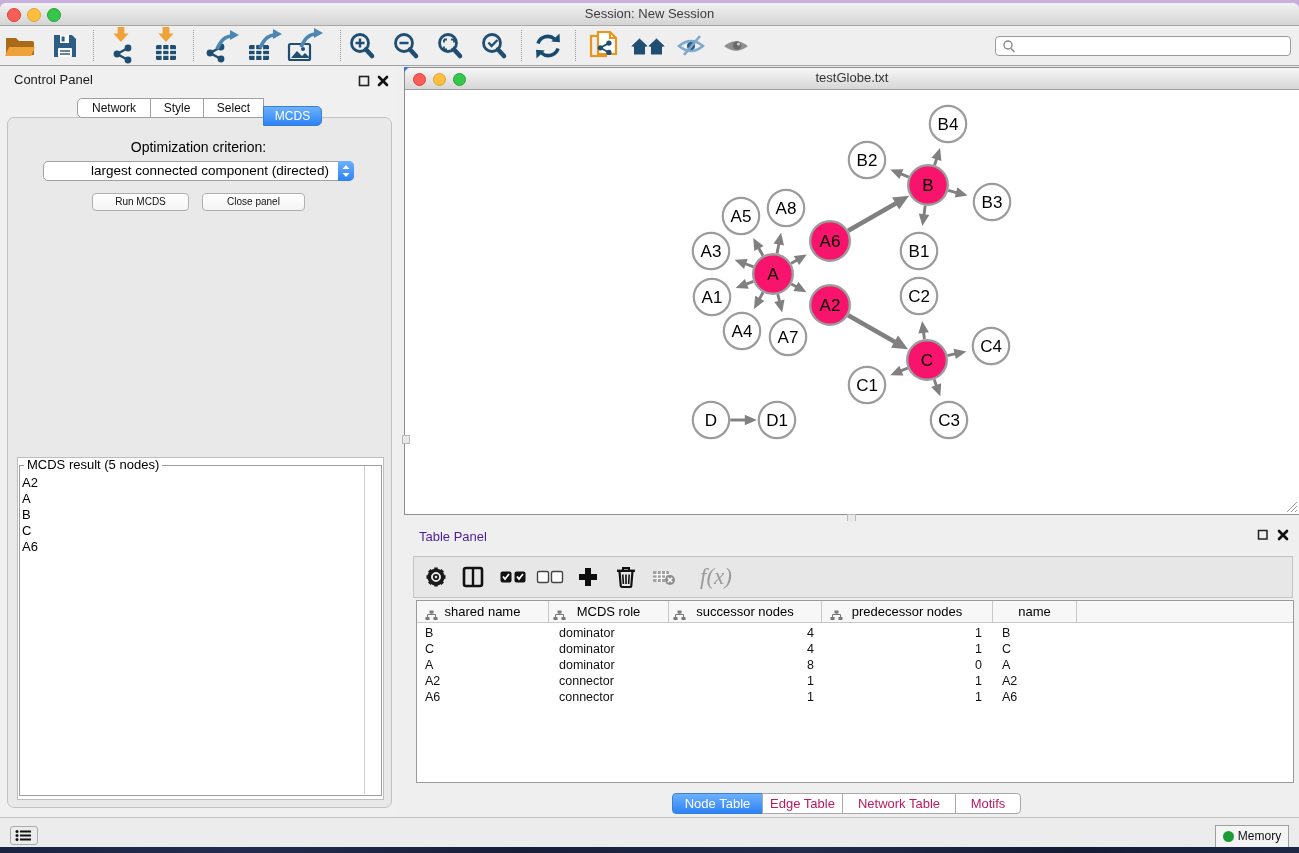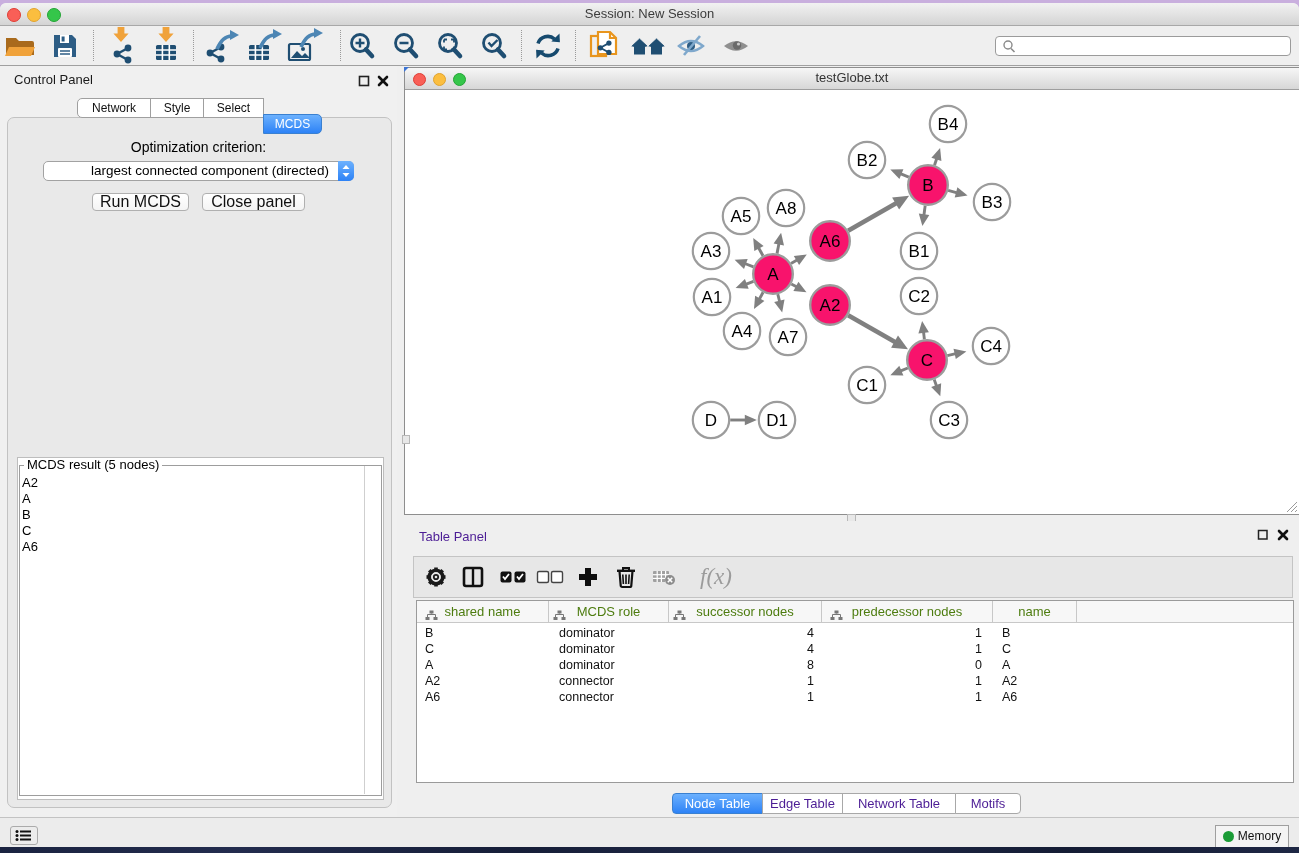--- a/index.html
+++ b/index.html
@@ -18,39 +18,39 @@
     border:1px solid #9b9b9b;border-radius:4px;}
   
   .lpanel{position:absolute;left:0;top:63px;width:397px;height:751px;background:#f0f0f0;}
   .lphead{position:absolute;left:14px;top:6px;font-size:13px;color:#1a1a1a;}
   .panelbody{position:absolute;left:7px;top:51px;width:383px;height:689px;background:#e9e9e9;
     border:1px solid #c2c2c2;border-radius:7px;}
   .tab{position:absolute;top:0;height:18px;background:#fff;border:1px solid #9f9f9f;
     font-size:12px;color:#111;text-align:center;line-height:18px;}
   .tabsel{background:linear-gradient(#6cb1fe,#2d82f6);color:#fff;border-color:#3a80d0;}
   .btn{position:absolute;background:linear-gradient(#ffffff,#f4f4f4);border:1px solid #b0b0b0;
-    border-radius:4px;font-size:16px;color:#111;text-align:center;}
+    border-radius:4px;font-size:10px;color:#111;text-align:center;}
   
   .netwin{position:absolute;left:404px;top:64px;width:894px;height:446px;background:#fff;
     border:1px solid #8e8e8e;}
   .ntitle{position:absolute;left:0;top:0;width:100%;height:21px;
     background:linear-gradient(#f6f6f6,#d7d7d7);border-bottom:1px solid #9e9e9e;
     font-size:13px;color:#333;text-align:center;line-height:20px;}
   
   .tpanel{position:absolute;left:406px;top:518px;width:893px;height:296px;background:#efefef;}
   .ttool{position:absolute;left:7px;top:35px;width:878px;height:40px;background:#e7e7e7;
     border:1px solid #c4c4c4;}
   .twrap{position:absolute;left:10px;top:79px;width:876px;height:181px;background:#fff;
     border:1px solid #9a9a9a;}
   .thead{position:absolute;left:0;top:0;width:100%;height:21px;background:#f7f7f7;
-    border-bottom:1px solid #c8c8c8;font-size:13px;color:#4d7c0f;}
+    border-bottom:1px solid #c8c8c8;font-size:13px;color:#000000;}
   .hc{position:absolute;top:0;height:21px;border-right:1px solid #c8c8c8;text-align:center;line-height:21px;}
   .trow{position:absolute;font-size:12.5px;color:#111;height:16px;line-height:16px;}
   .btab{position:absolute;top:0;height:19px;background:#fff;border:1px solid #a8a8a8;
-    text-align:center;line-height:19px;color:#4c1d95;white-space:nowrap;font-size:13px;}
+    text-align:center;line-height:19px;color:#be185d;white-space:nowrap;font-size:13px;}
   
   .status{position:absolute;left:0;top:814px;width:100%;height:33px;background:#ececec;
     border-top:1px solid #c3c3c3;}
   .deskbot{position:absolute;left:0;top:847px;width:1299px;height:6px;background:linear-gradient(90deg,#1a2340 0%,#232c4e 18%,#161e38 40%,#222b4a 62%,#141c34 82%,#1e2744 100%);}
 </style></head>
 <body>
 <div class="appwin">
   <div class="mtitle">Session: New Session</div>
   <div class="tl" style="left:7px;background:#f95f57;border:0.5px solid #de3e36;"></div>
   <div class="tl" style="left:27px;background:#fbbe3f;border:0.5px solid #e0a32e;"></div>
@@ -210,21 +210,21 @@
 <rect x="1.5" y="2.5" width="9" height="9" fill="none" stroke="#222" stroke-width="1.6"></rect>
 <g stroke="#111" stroke-width="2.6" stroke-linecap="round">
           <line x1="21" y1="3" x2="29" y2="11"></line>
           <line x1="29" y1="3" x2="21" y2="11"></line>
         </g>
       </svg>
     <div class="panelbody"></div>
     <div class="tab" style="left:77px;top:32px;width:72px;border-radius:5px 0 0 5px;">Network</div>
     <div class="tab" style="left:150px;top:32px;width:52px;">Style</div>
     <div class="tab" style="left:203px;top:32px;width:59px;">Select</div>
-    <div class="tab tabsel" style="left:263px;top:48px;width:57px;border-radius:0 5px 5px 0;">MCDS</div>
+    <div class="tab tabsel" style="left:263px;top:40px;width:57px;border-radius:0 5px 5px 0;">MCDS</div>
     <div class="abs" style="left:0;top:73px;width:397px;text-align:center;font-size:14px;color:#000;">Optimization criterion:</div>
     <div class="abs" style="left:43px;top:95px;width:309px;height:18px;background:#fff;border:1px solid #a2a2a2;border-radius:5px;">
       <div class="abs" style="left:12px;top:0;width:280px;font-size:13.5px;line-height:18px;color:#000;padding-left:35px;">largest connected component (directed)</div>
       <div class="abs" style="left:294px;top:-1px;width:16px;height:20px;background:linear-gradient(#6cb1fe,#2d82f6);border-radius:0 5px 5px 0;"><svg width="16" height="20">
             <path d="M 4.5,8 l3.5,-4 l3.5,4 z" fill="#fff"></path>
             <path d="M 4.5,12 l3.5,4 l3.5,-4 z" fill="#fff"></path>
           </svg></div>
     </div>
     <div class="btn" style="left:92px;top:127px;width:95px;height:16px;line-height:16px;">Run MCDS</div>
     <div class="btn" style="left:202px;top:127px;width:101px;height:16px;line-height:16px;">Close panel</div>

